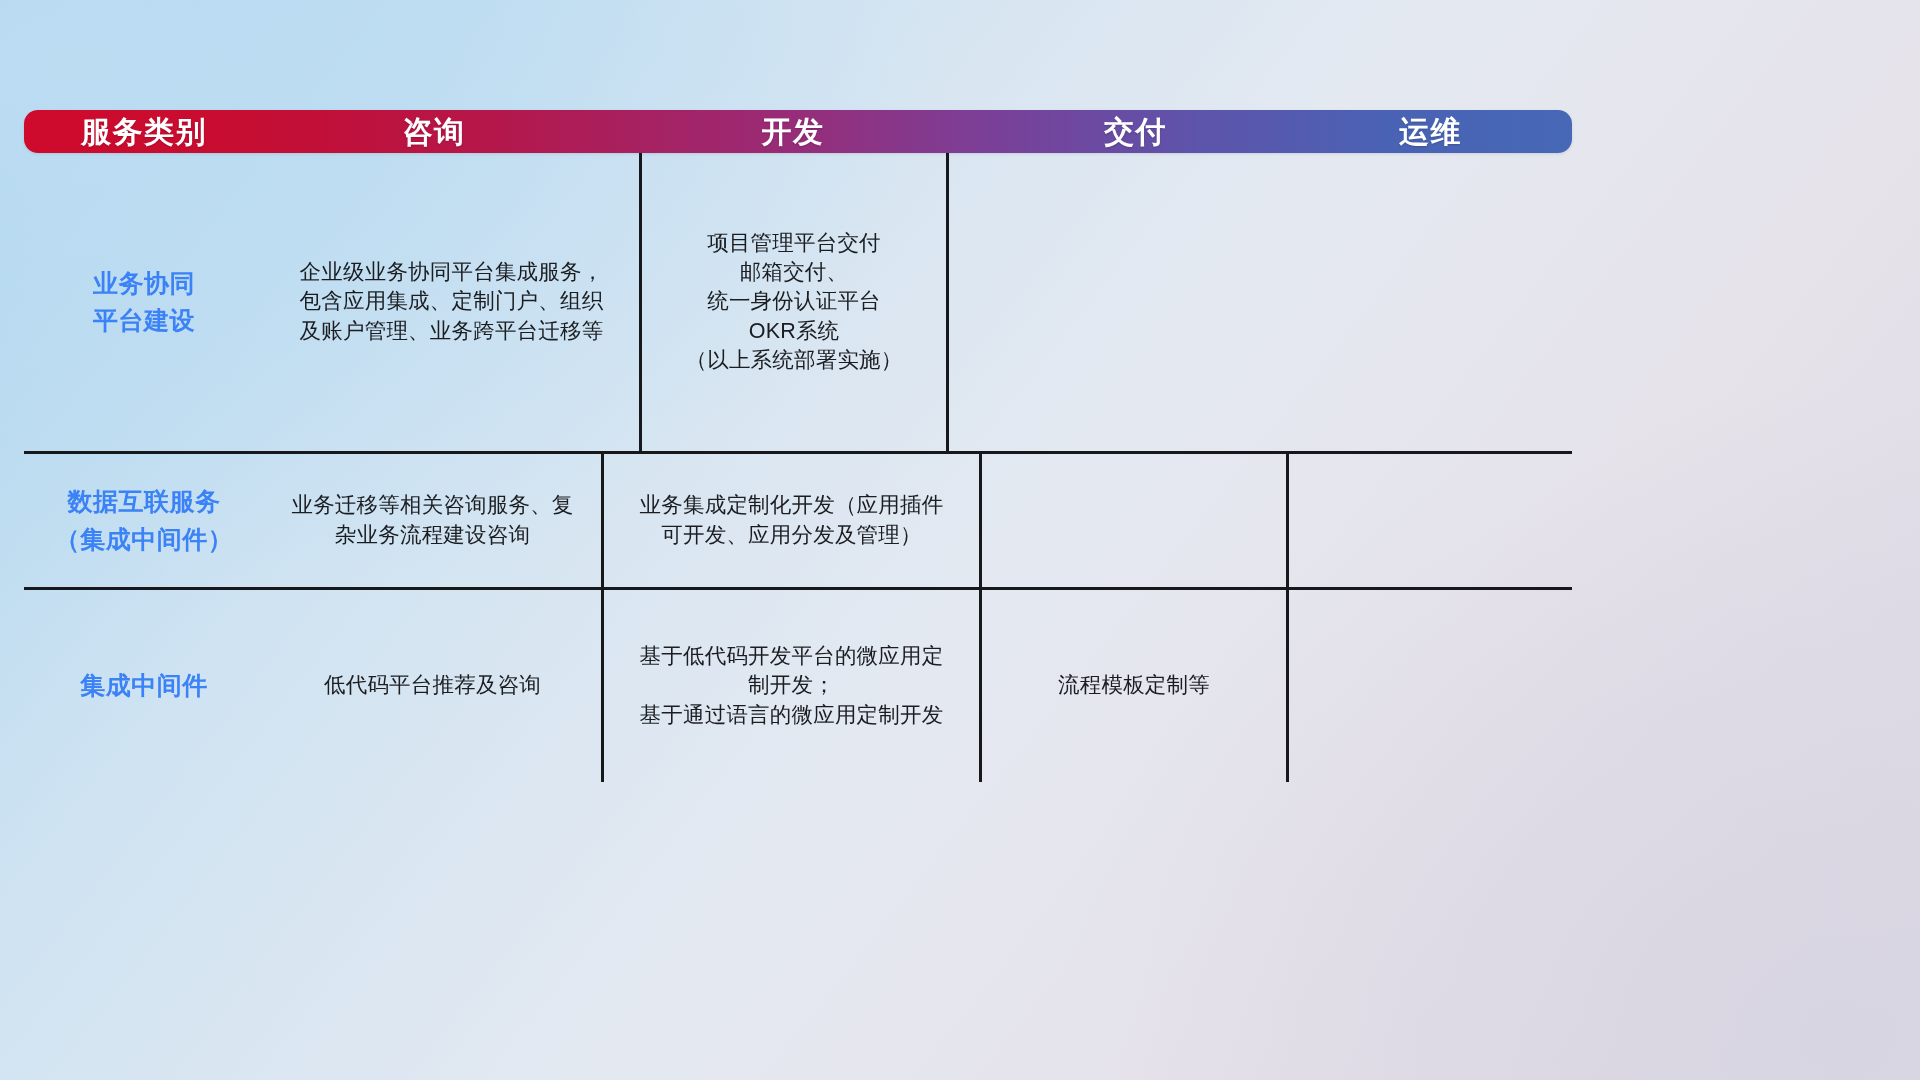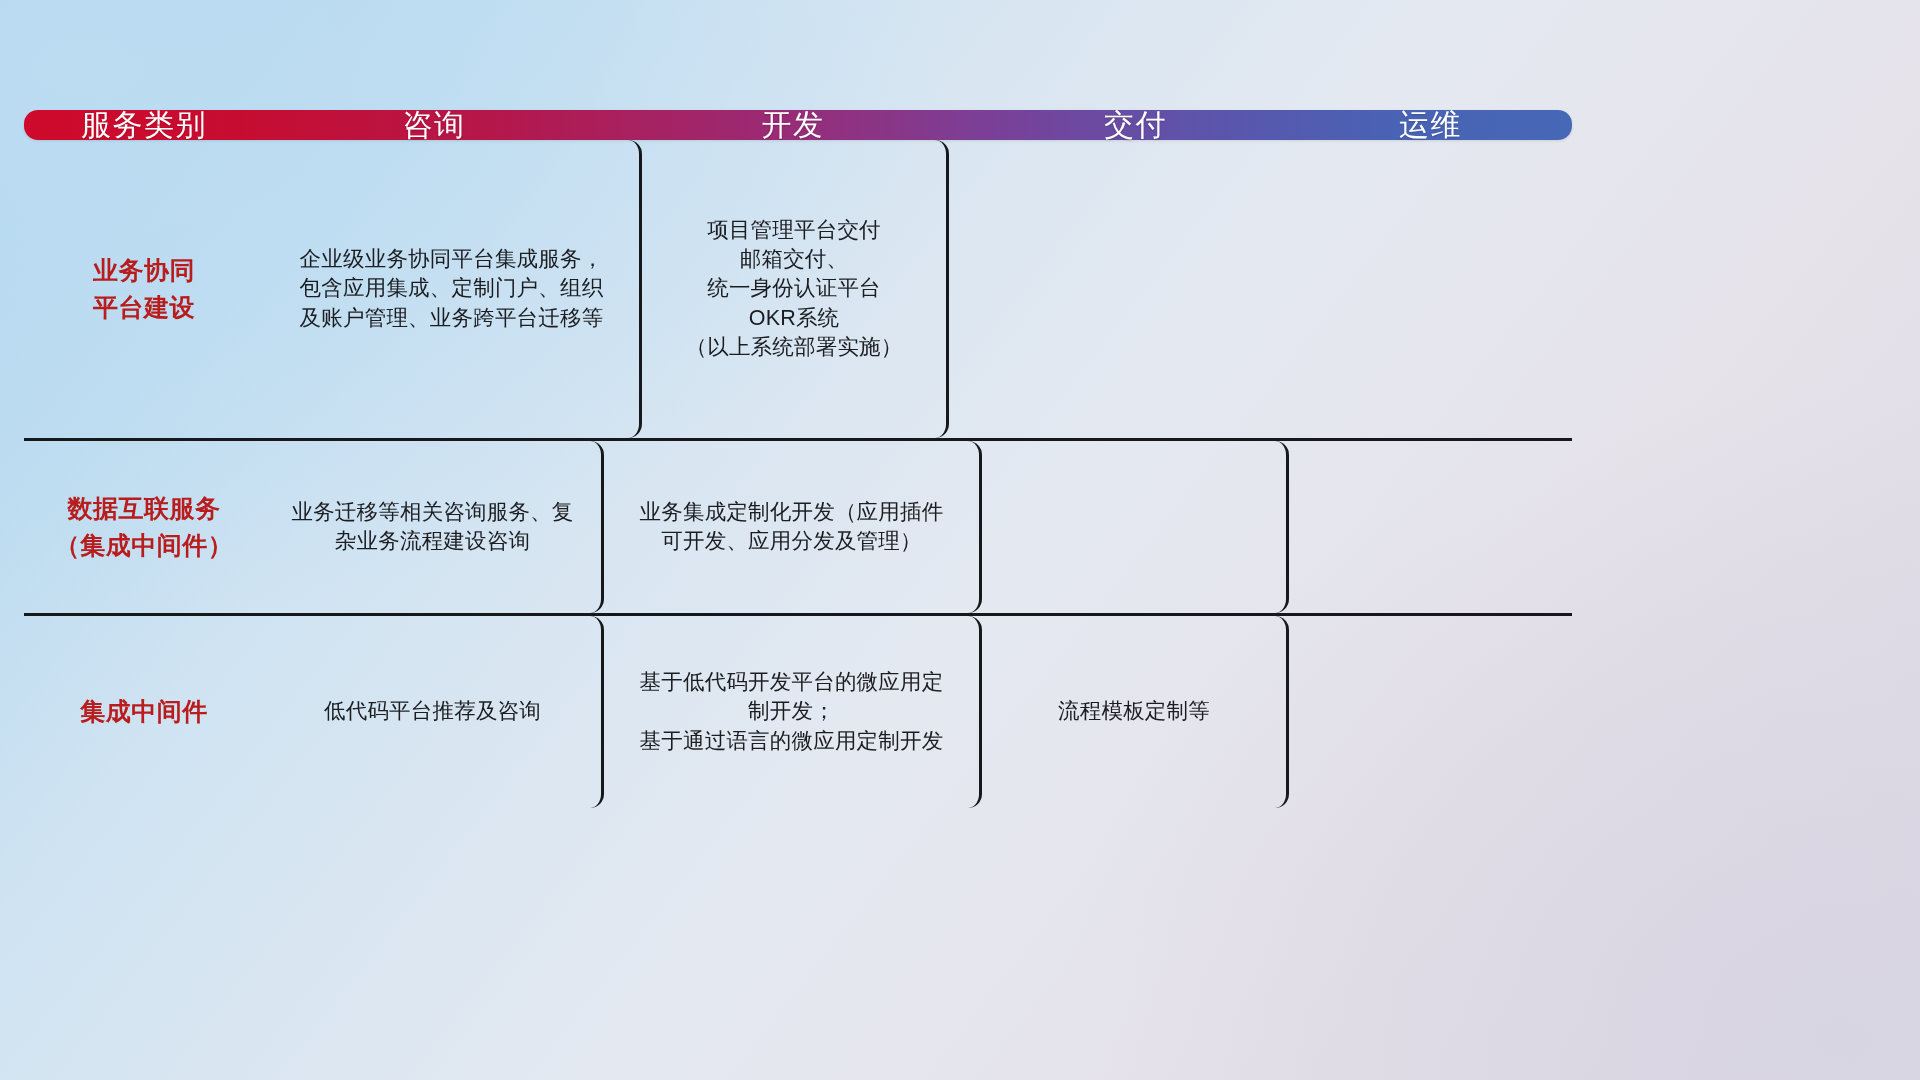--- a/index.html
+++ b/index.html
@@ -36,31 +36,31 @@
     display: flex;
     align-items: center;
     color: #ffffff;
     box-shadow: 0 1px 3px rgba(0,0,0,0.10);
     position: relative;
     z-index: 2;
   }
   .th {
     text-align: center;
     font-size: 30px;
-    font-weight: normal;
+    font-weight: bold;
     letter-spacing: 1.5px;
     text-shadow: 0 1px 2px rgba(0,0,0,0.18);
     line-height: 1;
   }
 
   
   .tbody { flex: 1; display: flex; flex-direction: column; }
   .tr { display: flex; position: relative; }
   .tr.r1 { height: 298px; }
-  .tr.r2 { height: 175px; }
+  .tr.r2 { height: 136px; }
   .tr.r3 { height: 195px; }
   .tr.r2, .tr.r3 { border-top: 3px solid #16181c; }
 
   .td {
     display: flex;
     align-items: center;
     justify-content: center;
     padding: 6px 14px;
     text-align: center;
     font-size: 21.5px;
@@ -71,28 +71,28 @@
   .td.vline { border-right: 3px solid #16181c; }
 
   
   .c1 { width: 240px; }
   .c2 { width: 340px; }
   .c3 { width: 378px; }
   .c4 { width: 307px; }
   .c5 { width: 283px; }
 
   .cat {
-    color: #b91c1c;
+    color: #3b82f6;
     font-weight: bold;
     font-size: 25px;
     line-height: 1.5;
     letter-spacing: 0.5px;
   }
 
-  .cell-text { white-space: pre-line; border-radius: 14px; }
+  .cell-text { white-space: pre-line; }
 </style>
 </head>
 <body>
 
 <div class="canvas">
 
   <div class="table">
 
     <div class="thead">
       <div class="th c1">服务类别</div>

